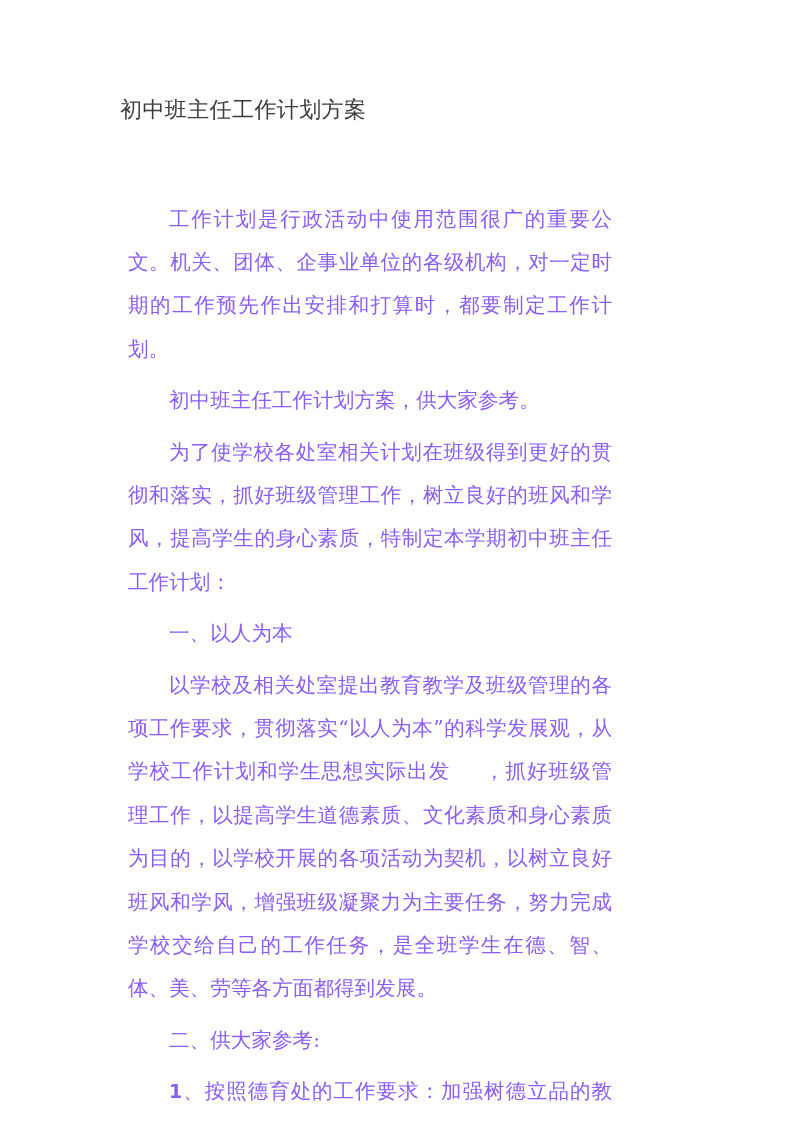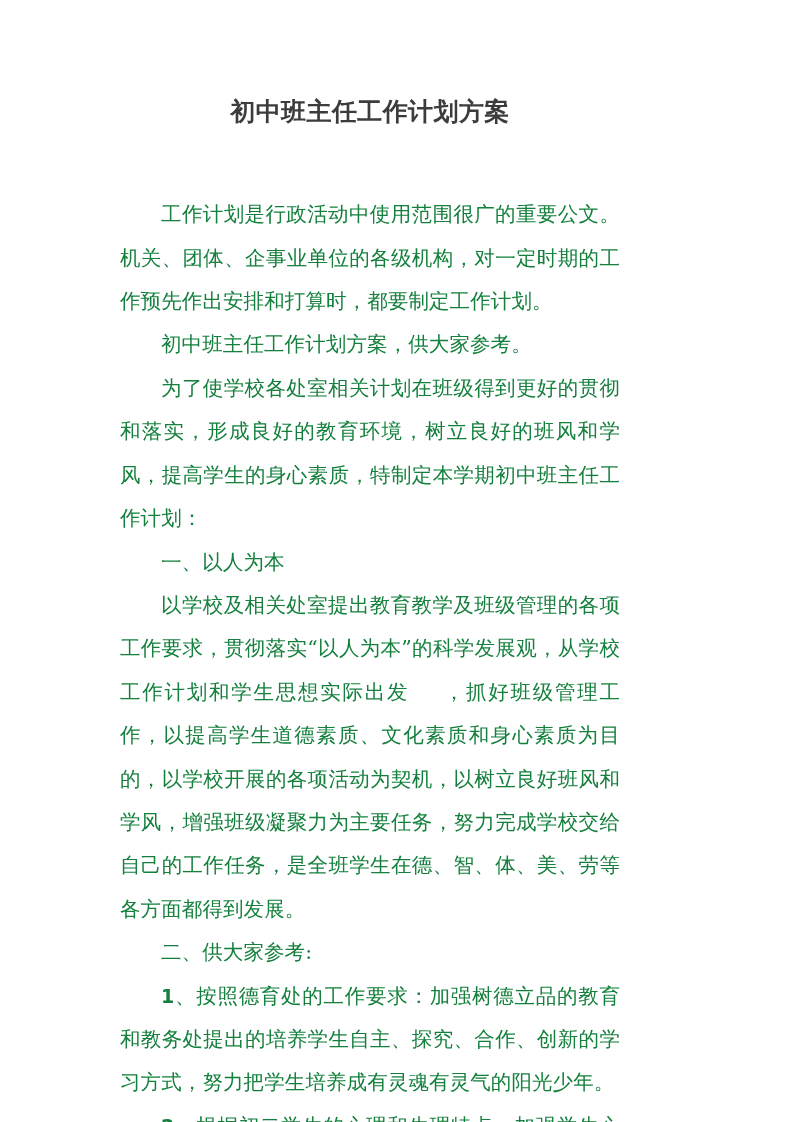--- a/index.html
+++ b/index.html
@@ -19,38 +19,38 @@
     overflow: hidden;
     box-sizing: border-box;
   }
   .doc-body {
     position: absolute;
     left: 120px;
     top: 0;
     width: 500px;
   }
   .doc-title {
-    font-size: 25px;
+    font-size: 22px;
     line-height: 1.25;
     color: #3c3c3c;
-    text-align: center;
+    text-align: left;
     letter-spacing: 0.4px;
     margin: 0;
     padding-top: 96px;
-    font-weight: bold;
+    font-weight: normal;
     font-family: "DejaVu Serif", "Liberation Serif", serif;
     white-space: nowrap;
   }
   .para {
     font-size: 20.5px;
     line-height: 43.4px;
-    color: #15803d;
+    color: #8b5cf6;
     text-align: justify;
     text-justify: inter-ideograph;
-    margin: 0;
+    margin: 8px;
     letter-spacing: 0.1px;
     word-break: break-all;
     font-family: "DejaVu Serif", "Liberation Serif", serif;
   }
   .para.indent2 {
     text-indent: 2em;
   }
   .para.heading {
     text-indent: 2em;
   }
@@ -74,21 +74,21 @@
   <div class="doc-body">
 
     <h1 class="doc-title">初中班主任工作计划方案</h1>
 
     <div class="spacer-before-body"></div>
 
     <p class="para indent2">工作计划是行政活动中使用范围很广的重要公文。机关、团体、企事业单位的各级机构，对一定时期的工作预先作出安排和打算时，都要制定工作计划。</p>
 
     <p class="para indent2">初中班主任工作计划方案，供大家参考。</p>
 
-    <p class="para indent2">为了使学校各处室相关计划在班级得到更好的贯彻和落实，形成良好的教育环境，树立良好的班风和学风，提高学生的身心素质，特制定本学期初中班主任工作计划：</p>
+    <p class="para indent2">为了使学校各处室相关计划在班级得到更好的贯彻和落实，抓好班级管理工作，树立良好的班风和学风，提高学生的身心素质，特制定本学期初中班主任工作计划：</p>
 
     <p class="para heading">一、以人为本</p>
 
     <p class="para indent2"><span>以学校及相关处室提出教育教学及班级管理的各项工作要求，贯彻落实“以人为本”的科学发展观，从学校工作计划和学生思想实际出发</span><span class="gap-space"></span><span>，抓好班级管理工作，以提高学生道德素质、文化素质和身心素质为目的，以学校开展的各项活动为契机，以树立良好班风和学风，增强班级凝聚力为主要任务，努力完成学校交给自己的工作任务，是全班学生在德、智、体、美、劳等各方面都得到发展。</span></p>
 
     <p class="para heading">二、供大家参考:</p>
 
     <p class="para indent2"><span class="num-latin">1</span><span>、</span><span>按照德育处的工作要求：加强树德立品的教育和教务处提出的培养学生自主、探究、合作、创新的学习方式，努力把学生培养成有灵魂有灵气的阳光少年。</span></p>
 
     <p class="para indent2"><span class="num-latin">2</span><span>、</span><span>根据初二学生的心理和生理特点，加强学生心理健</span></p>

